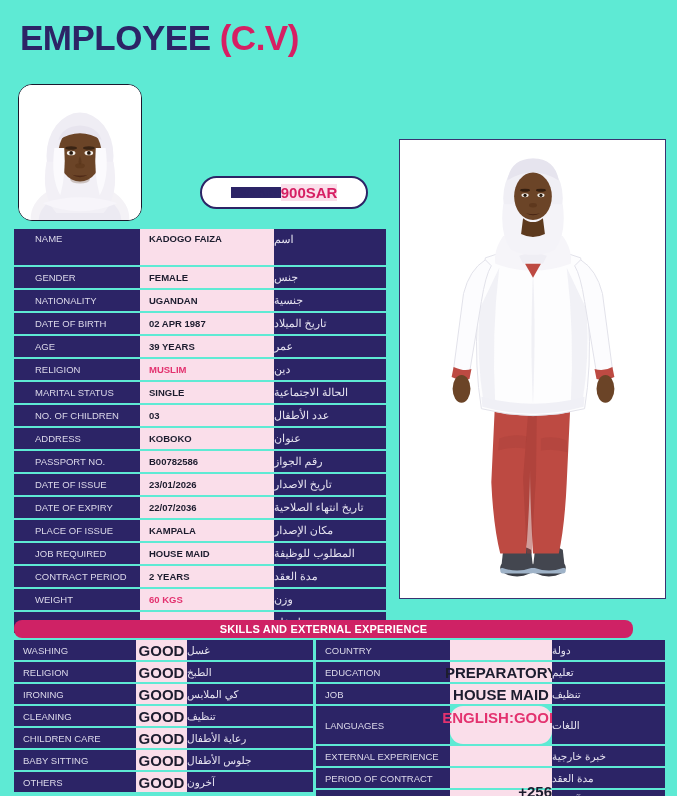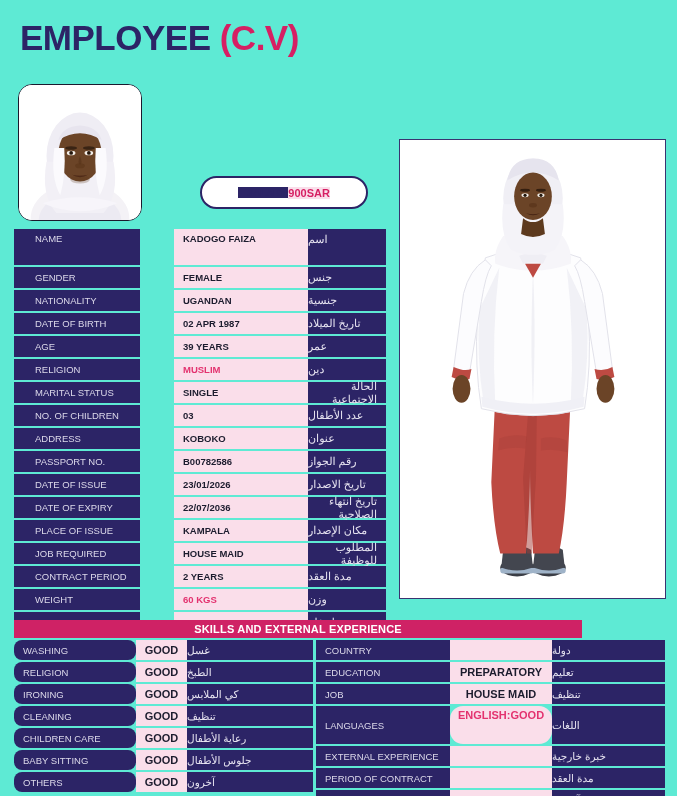--- a/index.html
+++ b/index.html
@@ -91,50 +91,50 @@
     padding-left: 21px;
   }
   .m-val {
     width: 134px;
     background: #fadeea;
     color: #1c1c2e;
     font-size: 9.5px;
     font-weight: bold;
     display: flex; align-items: center;
     padding-left: 9px;
-    margin-left: 34px;
   }
   .m-val.pink { color: #e3326f; }
   .m-ar {
     flex: 1;
     background: #2c2466;
     color: #e6e3f0;
     font-size: 11px;
     display: flex; align-items: center;
     justify-content: flex-end;
     padding-right: 9px;
     direction: rtl;
   }
   .mrow.tall .m-val,
   .mrow.tall .m-lab,
   .mrow.tall .m-ar { align-items: flex-start; padding-top: 4px; }
 
   
   .skills-header {
     position: absolute;
     left: 14px; top: 620px;
-    width: 568px; height: 18px;
+    width: 619px; height: 18px;
     background: #cf2265;
     color: #ffffff;
     font-size: 11px;
     font-weight: bold;
     display: flex;
     align-items: center;
     justify-content: center;
     letter-spacing: 0.2px;
+    border-radius: 8px;
   }
 
   .skills-left {
     position: absolute;
     left: 14px; top: 640px;
     width: 299px;
   }
   .skills-right {
     position: absolute;
     left: 316px; top: 640px;
@@ -150,38 +150,38 @@
   .s-lab {
     background: #2c2466;
     color: #dcd9ea;
     font-size: 9.5px;
     display: flex; align-items: center;
     padding-left: 9px;
   }
   .s-val {
     background: #fadeea;
     color: #1c1c2e;
-    font-size: 11px;
+    font-size: 15px;
     font-weight: bold;
     display: flex; align-items: center;
     justify-content: center;
     text-align: right;
   }
   .s-val.pink { color: #e3326f; border-radius: 13px; }
   .s-ar {
     background: #2c2466;
     color: #e6e3f0;
     font-size: 10.5px;
     display: flex; align-items: center;
     justify-content: flex-end;
     padding-right: 9px;
     direction: rtl;
   }
   
-  .skills-left .s-lab { width: 122px; border-radius: 8px; }
+  .skills-left .s-lab { width: 122px; }
   .skills-left .s-val { width: 51px; }
   .skills-left .s-ar  { flex: 1; }
   
   .skills-right .s-lab { width: 134px; }
   .skills-right .s-val { width: 102px; }
   .skills-right .s-ar  { flex: 1; }
 
   .srow.tall .s-lab { align-items: center; }
   .srow.tall .s-val { align-items: flex-start; padding-top: 3px; }
   .srow.tall .s-ar  { align-items: center; }

